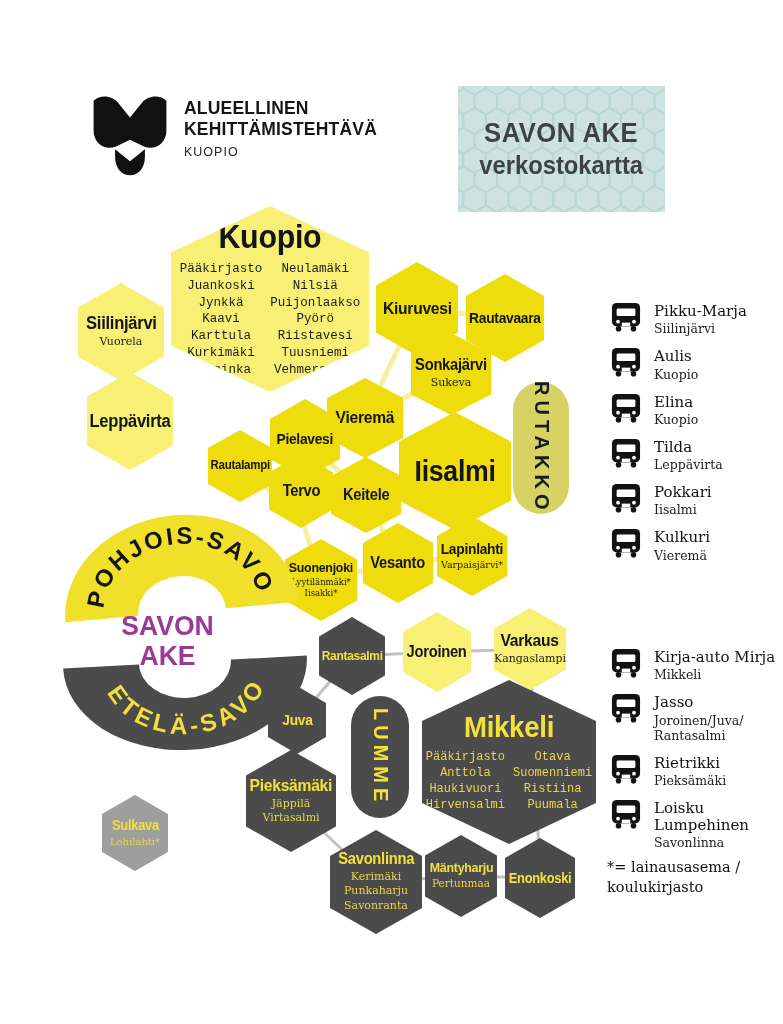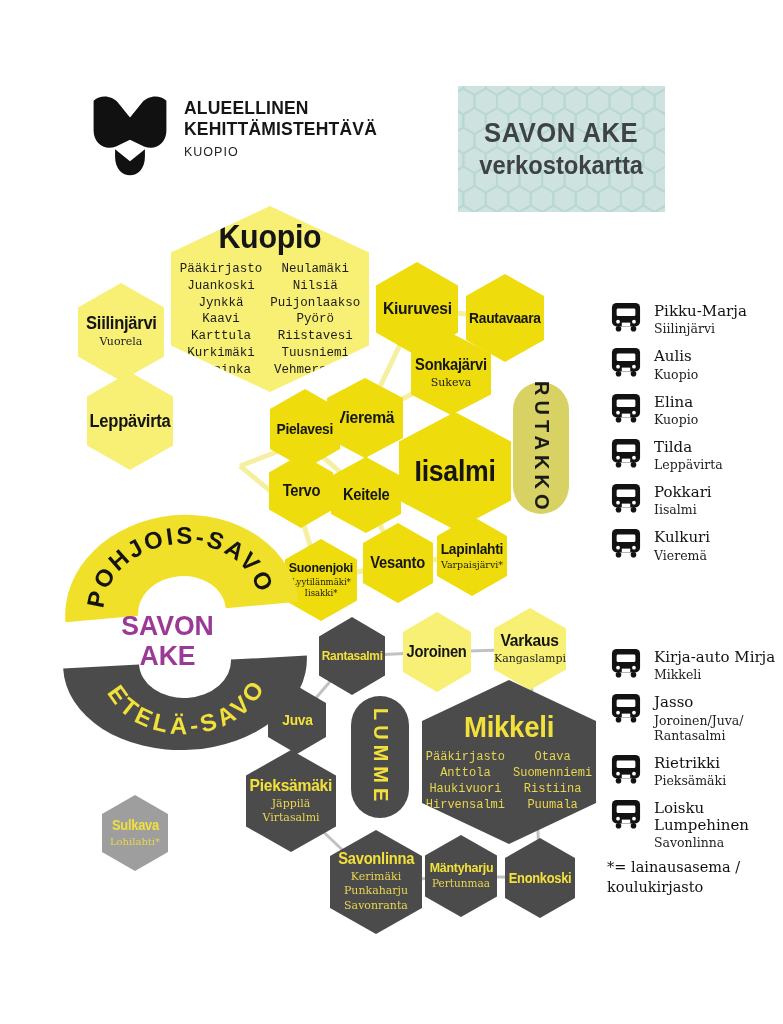--- a/index.html
+++ b/index.html
@@ -135,22 +135,25 @@
       <div class="node hex bright" style="left: 411px; top: 333px; width: 80px; height: 82px;">
         <div class="node-label" style="font-size: 16px;">Sonkajärvi</div>
         <div class="node-sub" style="font-size: 11px;">Sukeva</div>
       </div>
       <div class="node hex bright" style="left: 327px; top: 378px; width: 76px; height: 80px;">
         <div class="node-label" style="font-size: 17px;">Vieremä</div>
       </div>
       <div class="node hex bright" style="left: 399px; top: 412px; width: 112px; height: 118px;">
         <div class="node-label" style="font-size: 29px;">Iisalmi</div>
       </div>
-      <div class="node hex bright" style="left: 270px; top: 389px; width: 70px; height: 80px;">
+      <div class="node hex bright" style="left: 270px; top: 399px; width: 70px; height: 80px;">
         <div class="node-label" style="font-size: 15px;">Pielavesi</div>
+      </div>
+      <div class="node hex bright" style="left: 208px; top: 430px; width: 64px; height: 72px;">
+        <div class="node-label" style="font-size: 12.5px;">Rautalampi</div>
       </div>
       <div class="node hex bright" style="left: 331px; top: 457px; width: 70px; height: 76px;">
         <div class="node-label" style="font-size: 16px;">Keitele</div>
       </div>
       <div class="node hex bright" style="left: 269px; top: 454px; width: 64px; height: 74px;">
         <div class="node-label" style="font-size: 16px;">Tervo</div>
       </div>
       <div class="node hex bright" style="left: 363px; top: 523px; width: 70px; height: 80px;">
         <div class="node-label" style="font-size: 16px;">Vesanto</div>
       </div>

